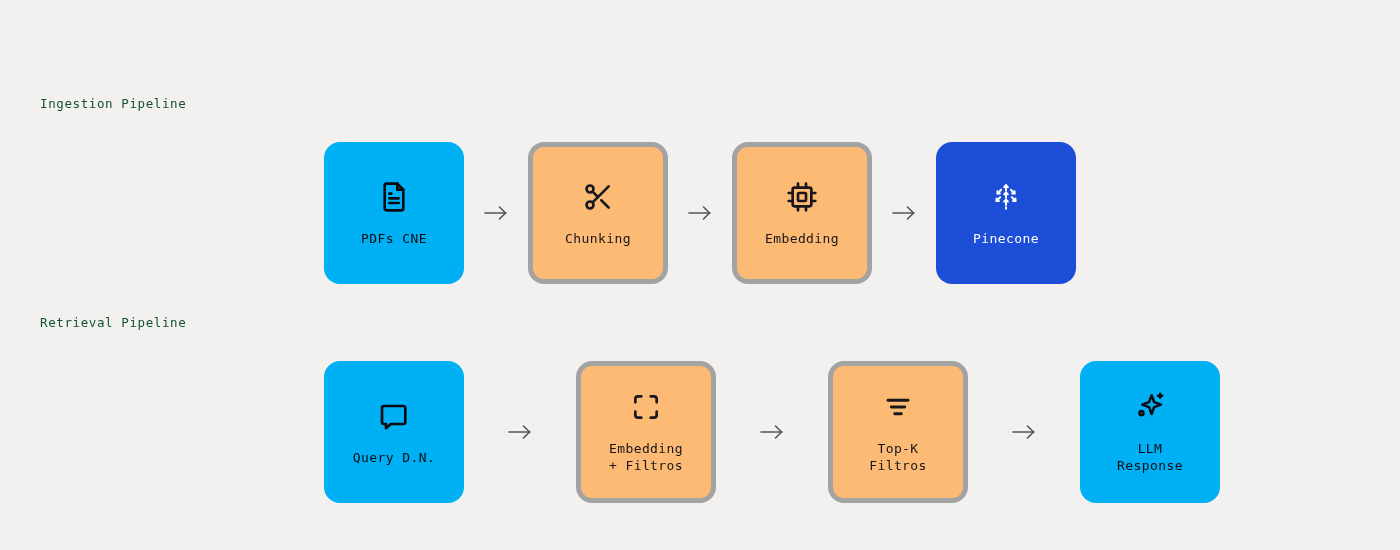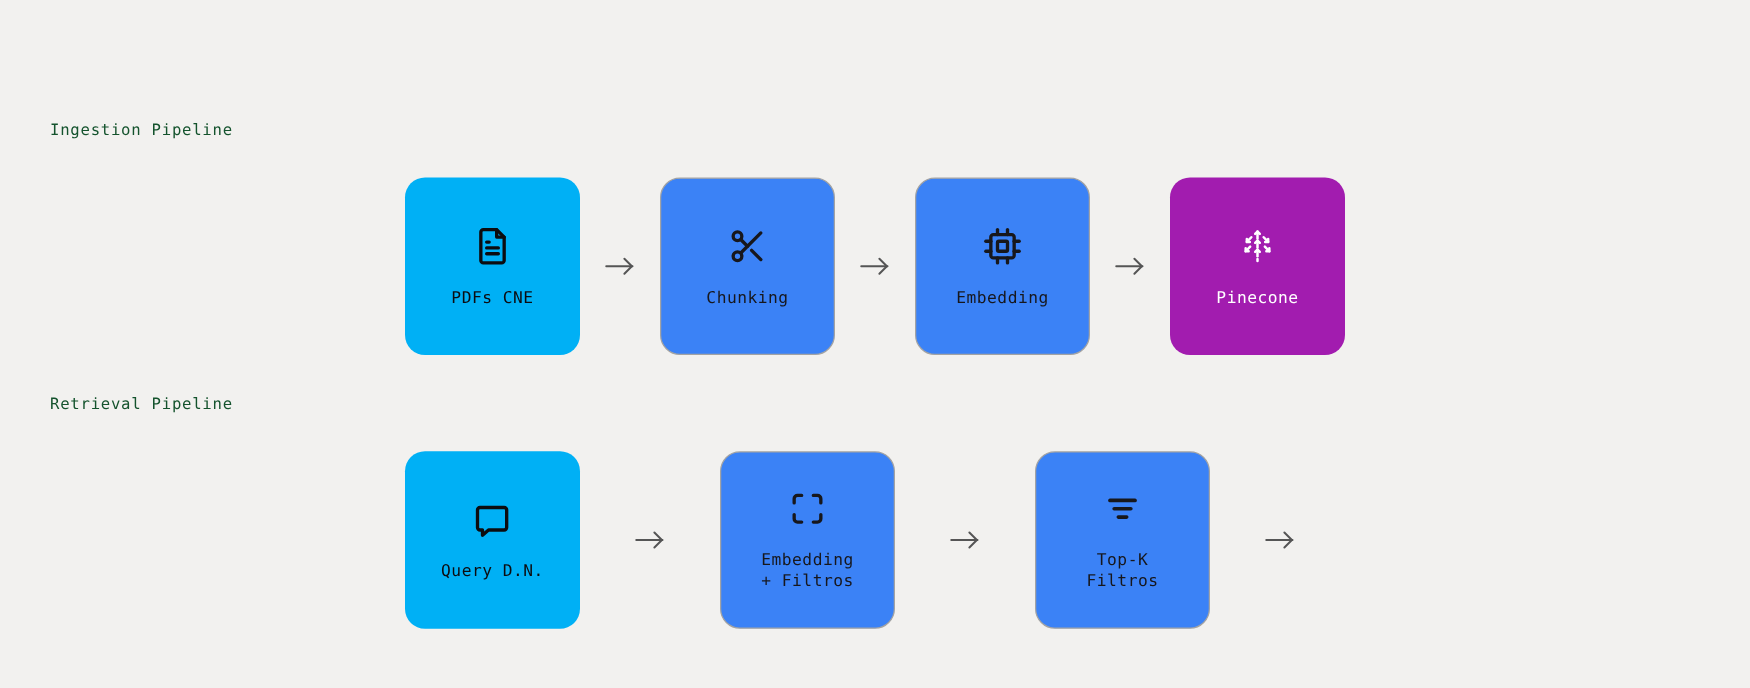--- a/index.html
+++ b/index.html
@@ -57,26 +57,26 @@
     align-items: center;
     justify-content: center;
     box-sizing: border-box;
     flex: none;
   }
   .card.blue {
     background: #00b0f5;
     color: #0c0c10;
   }
   .card.white {
-    background: #3b82f6;
-    border: 1px solid #a3a3a3;
+    background: #fdba74;
+    border: 5px solid #a3a3a3;
     color: #17171c;
   }
   .card.dark {
-    background: #a21caf;
+    background: #1d4ed8;
     color: #ffffff;
   }
   .card-icon {
     width: 34px;
     height: 34px;
     display: flex;
     align-items: center;
     justify-content: center;
     margin-bottom: 16px;
   }
@@ -258,16 +258,28 @@
 Filtros</span>
     </div>
 
     <div class="arrow">
       <svg viewBox="0 0 26 18" fill="none" stroke="#555555" stroke-width="1.6" stroke-linecap="round" stroke-linejoin="round">
         <path d="M2 9h21"></path>
         <path d="M16.5 3l6 6-6 6"></path>
       </svg>
     </div>
 
+    <div class="card blue">
+      <span class="card-icon">
+        <svg viewBox="0 0 24 24" fill="none" stroke="currentColor" stroke-width="1.9" stroke-linecap="round" stroke-linejoin="round">
+          <path d="M13.2 3.2l1.9 5.1 5.1 1.9-5.1 1.9-1.9 5.1-1.9-5.1-5.1-1.9 5.1-1.9z"></path>
+          <path d="M19.6 2v3.1"></path>
+          <path d="M18.05 3.55h3.1"></path>
+          <circle cx="5.6" cy="16.6" r="1.5"></circle>
+        </svg>
+      </span>
+      <span class="card-label">LLM
+Response</span>
+    </div>
 
   </div>
 
 </div>
 
 </body></html>

